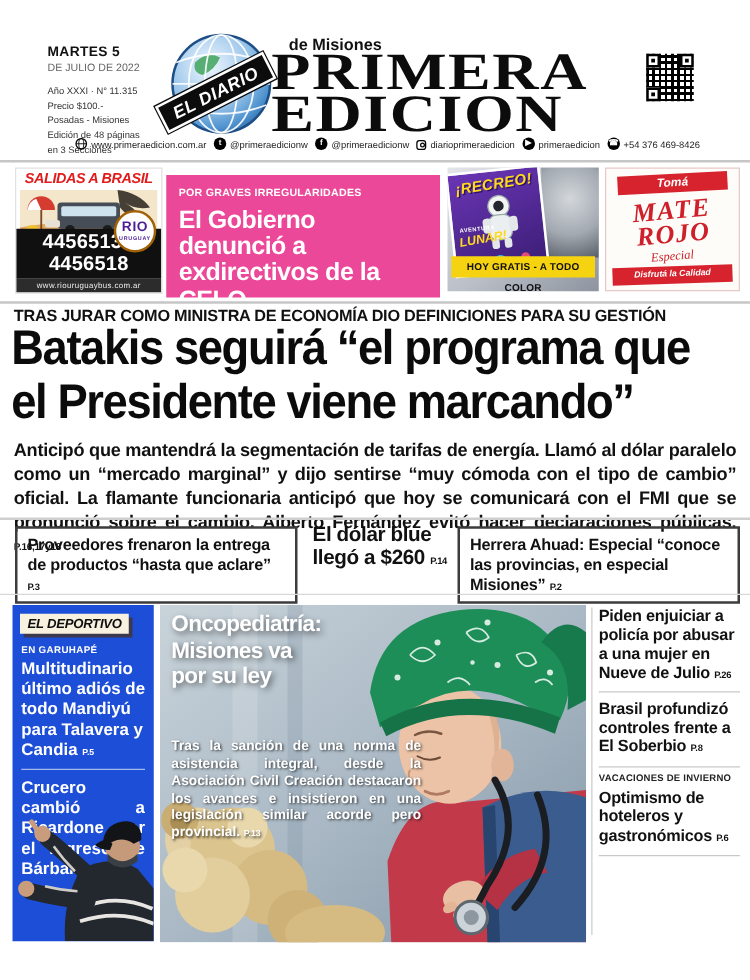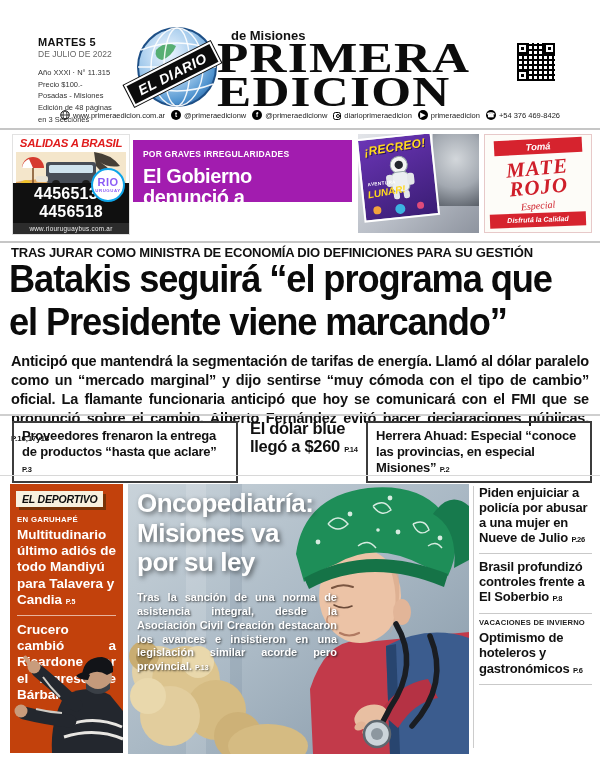--- a/index.html
+++ b/index.html
@@ -36,29 +36,29 @@
 
   .hr{position:absolute;left:0;width:600px;background:#c6c6c6}
   .hr1{top:128px;height:2px}.hr2{top:241px;height:2px}
   .hr3{top:414px;height:1.5px;background:#cfcfcf}.hr4{top:475px;height:1px;background:#d8d8d8}
 
   
   .ad-bus{position:absolute;left:12px;top:134px;width:116px;height:99px;border:1px solid #e2e2e2;background:#fff;overflow:hidden}
   .bus-title{color:#e01c1c;font-style:italic;font-weight:900;font-size:11.5px;text-align:center;padding-top:2px;letter-spacing:-.3px}
   .bus-art{position:absolute;left:3px;top:17px}
   .bus-logo{position:absolute;right:4px;top:33px;width:34px;height:34px;border-radius:50%;background:#fff;
-            border:2px solid #0ea5e9;color:#8b5cf6;text-align:center;z-index:2;box-sizing:border-box}
+            border:2px solid #a16207;color:#4c1d95;text-align:center;z-index:2;box-sizing:border-box}
   .bus-logo .l1{display:block;font-size:11px;font-weight:900;margin-top:6px;letter-spacing:.5px}
   .bus-logo .l2{display:block;font-size:4.3px;font-weight:700;letter-spacing:.6px}
   .bus-strip{position:absolute;left:0;bottom:11px;width:100%;background:#101010;color:#fff;font-weight:800;
              font-size:16px;text-align:center;padding:2px 0;letter-spacing:.2px}
   .bus-url{position:absolute;left:0;bottom:0;width:100%;background:#2c2c2c;color:#eee;font-size:6.3px;
            text-align:center;padding:2px 0;letter-spacing:.3px}
 
-  .ad-celo{position:absolute;left:133px;top:140px;width:219px;height:62px;background:#a21caf;
+  .ad-celo{position:absolute;left:133px;top:140px;width:219px;height:98px;background:#ec4899;
            padding:9px 10px;box-sizing:border-box}
   .celo-kicker{color:#fff;font-size:8.5px;font-weight:700;letter-spacing:.2px}
   .celo-head{color:#fff;font-size:20px;font-weight:800;line-height:1.06;margin-top:7px;letter-spacing:-.4px}
   .pref{font-size:7px;font-weight:800}
 
   .ad-recreo{position:absolute;left:358px;top:134px;width:121px;height:99px;overflow:hidden;
              background:linear-gradient(140deg,#e3e5e9 0%,#b9bec7 55%,#8e949f 100%)}
   .portrait{position:absolute;right:0;top:0;width:46px;height:72px;
             background:radial-gradient(circle at 50% 35%,#d3d7db 0%,#a3a9b1 55%,#585e67 100%)}
   .cover{position:absolute;left:2px;top:1px;width:76px;height:84px;transform:rotate(-6deg);
@@ -92,34 +92,34 @@
   .deck .pref{font-size:8px;white-space:nowrap}
 
   
   .brief{box-sizing:border-box;font-size:13px;font-weight:700;line-height:1.22;letter-spacing:-.2px}
   .brief-a{position:absolute;left:12px;top:421px;width:226px;border:2px solid #3c3c3c;padding:5px 8px}
   .brief-b{position:absolute;left:250px;top:419px;width:108px;font-size:16.5px;font-weight:800;line-height:1.12;letter-spacing:-.3px}
   .brief-c{position:absolute;left:366px;top:421px;width:226px;border:2px solid #3c3c3c;padding:5px 8px}
   .brief .pref{font-size:7.5px}
 
   
-  .sports{position:absolute;left:10px;top:484px;width:113px;height:269px;background:#c2410c;overflow:hidden}
+  .sports{position:absolute;left:10px;top:484px;width:113px;height:269px;background:#1d4ed8;overflow:hidden}
   .sports-tag{margin:7px 6px 0;background:#f8f1df;color:#0e0e0e;display:inline-block;font-style:italic;
               font-weight:900;font-size:10.5px;padding:2px 6px;box-shadow:3px 3px 0 rgba(80,45,5,.65);letter-spacing:-.2px}
   .sports-kicker{margin:8px 7px 0;color:#fff;font-size:7.8px;font-weight:700;letter-spacing:.3px}
   .sports-s1{margin:3px 7px 0;color:#fff;font-size:13.5px;font-weight:800;line-height:1.2}
   .sports-hr{border:0;border-top:1px solid rgba(255,255,255,.6);margin:7px 7px 6px}
   .sports-s2{margin:0 7px;color:#fff;font-size:13.5px;font-weight:800;line-height:1.2;text-align:justify}
   .sports-p{margin:4px 7px 0;color:#fff;font-size:8px;font-weight:800}
   .coach{position:absolute;right:0;bottom:0}
 
   
   .feature{position:absolute;left:128px;top:484px;width:341px;height:270px;overflow:hidden}
   .photo{position:absolute;left:0;top:0}
-  .f-head{position:absolute;left:9px;top:5px;color:#fff;font-size:26px;font-weight:900;line-height:1.14;
+  .f-head{position:absolute;left:9px;top:5px;color:#fff;font-size:18px;font-weight:900;line-height:1.14;
           letter-spacing:-.5px;text-shadow:2px 2px 5px rgba(0,0,0,.55)}
   .f-deck{position:absolute;left:9px;top:107px;width:200px;color:#fff;font-size:11px;font-weight:700;line-height:1.26;
           text-align:justify;text-shadow:1px 1px 2px rgba(0,0,0,.7)}
   .f-deck .pref{font-size:7px}
 
   
   .vline{position:absolute;left:473px;top:486px;width:1px;height:262px;background:#ccc}
   .rail{position:absolute;left:479px;top:484px;width:113px}
   .rail-item{padding:5px 0 8px;border-bottom:1px solid #c9c9c9;font-size:13px;font-weight:700;line-height:1.16;letter-spacing:-.2px}
   .rail-item:first-child{padding-top:1px}
@@ -250,20 +250,21 @@
         <rect x="27" y="19" width="7" height="12" rx="3" fill="#e4e7ea"></rect>
         <rect x="12" y="36" width="6" height="8" rx="2.5" fill="#e4e7ea"></rect>
         <rect x="22" y="36" width="6" height="8" rx="2.5" fill="#e4e7ea"></rect>
       </svg>
       <div class="cover-sub1">AVENTURA</div>
       <div class="cover-sub2">LUNAR!</div>
       <div class="dot" style="left:8px;bottom:5px;width:8px;height:8px;background:#f2a33c"></div>
       <div class="dot" style="left:30px;bottom:3px;width:10px;height:10px;background:#3bb3e0"></div>
       <div class="dot" style="left:52px;bottom:6px;width:7px;height:7px;background:#e04b7a"></div>
     </div>
+    <div class="recreo-banner">HOY GRATIS - A TODO COLOR</div>
   </div>
 
   <div class="ad-mate">
     <div class="mate-top">Tomá</div>
     <div class="mate-name">
       <div>MATE</div>
       <div>ROJO</div>
     </div>
     <div class="mate-esp">Especial</div>
     <div class="mate-bottom">Disfrutá la Calidad</div>

